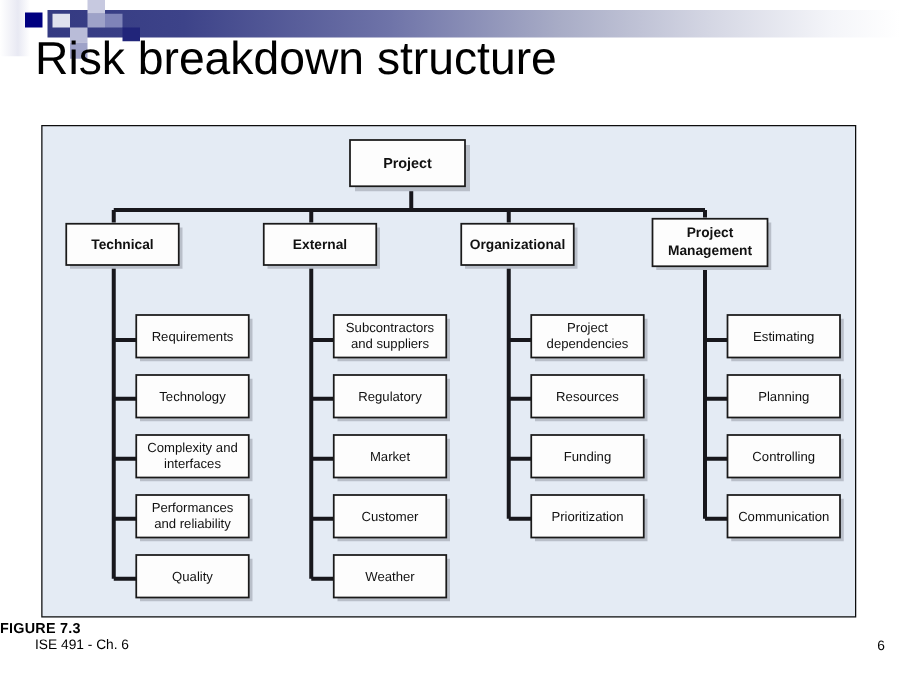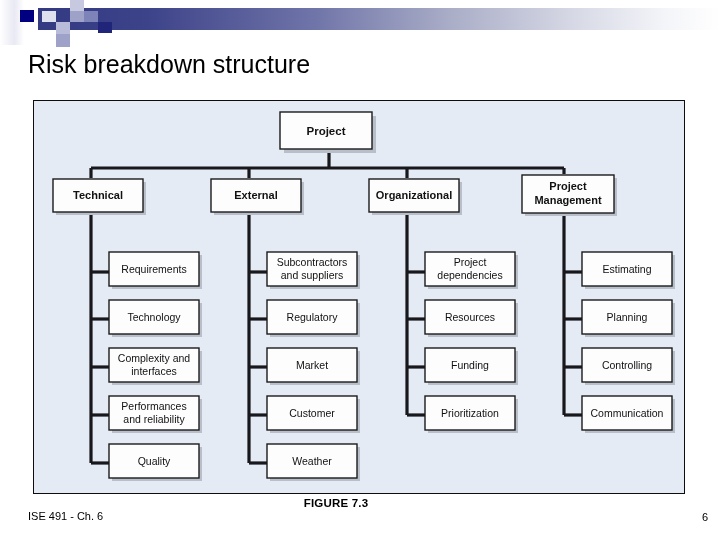--- a/index.html
+++ b/index.html
@@ -40,22 +40,22 @@
   .sq-m { left: 98px;  top: 22px;  width: 14px; height: 11px; background: #21257a; }
   .sq-o { left: 56px;  top: 34px;  width: 14px; height: 13px; background: #9ea2c8; }
   .sq-fade {
     left: 0px; top: 0px; width: 24px; height: 45px;
     background: linear-gradient(to right, #ffffff 0%, #e8e9f3 60%, #ffffff 100%);
   }
 
   
   #slide-title {
     position: absolute;
-    left: 28px; top: 44px;
-    font-size: 25px;
+    left: 28px; top: 27px;
+    font-size: 37px;
     line-height: 40px;
     font-weight: normal;
     color: #000000;
     white-space: nowrap;
   }
 
   
   #figure-panel {
     position: absolute;
     left: 33px; top: 100px;
@@ -85,21 +85,21 @@
   #footer-left {
     position: absolute;
     left: 28px; top: 510px;
     font-size: 11px;
     color: #000000;
   }
   #figure-caption {
     position: absolute;
     left: 0; top: 497px;
     width: 672px;
-    text-align: center;
+    text-align: left;
     font-size: 11.5px;
     font-weight: bold;
     letter-spacing: 0.2px;
     color: #000000;
   }
   #page-number {
     position: absolute;
     right: 12px; top: 511px;
     font-size: 11px;
     color: #000000;

